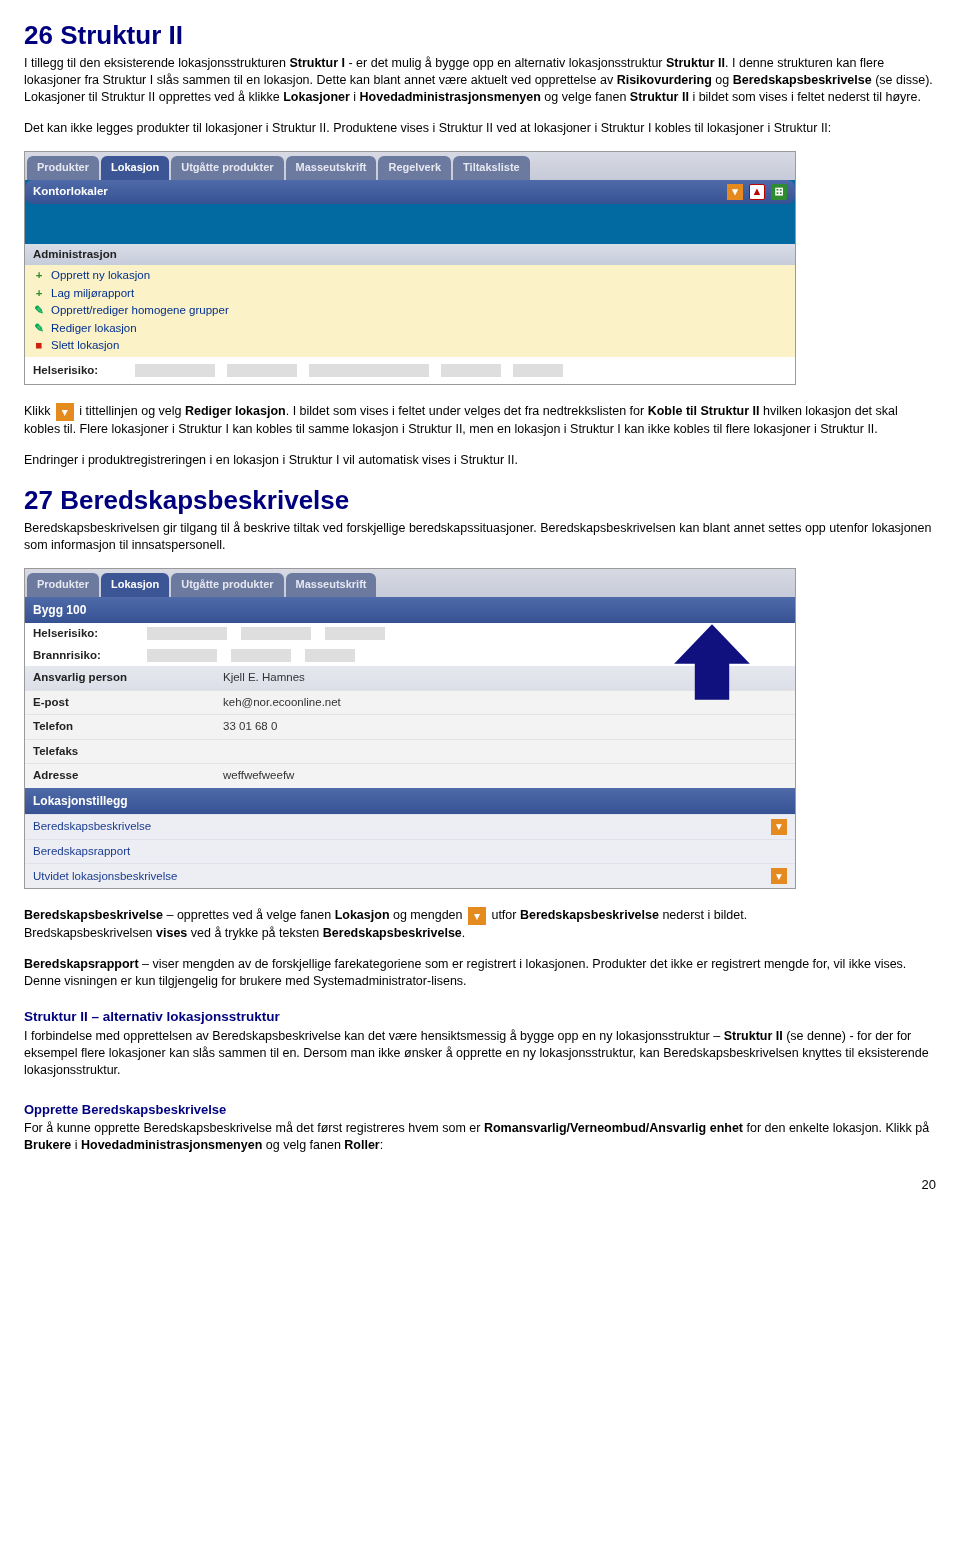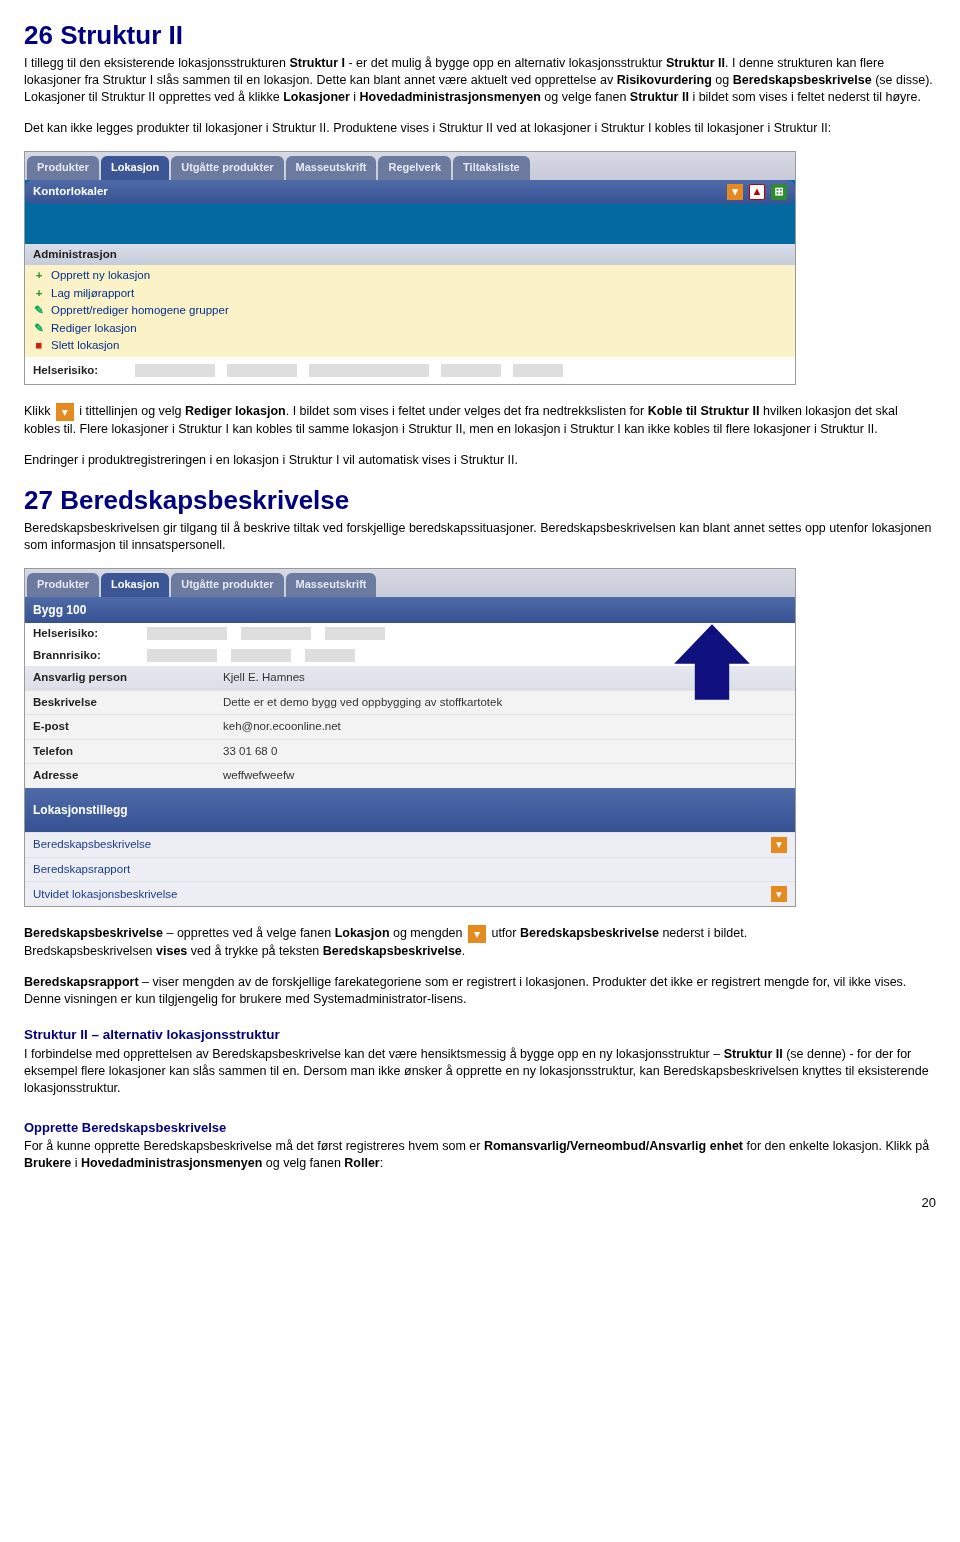--- a/index.html
+++ b/index.html
@@ -113,21 +113,21 @@
   .info { background:#f3f3f3; }
   .info .row {
     display:flex; padding:4px 8px; gap:10px; align-items:center;
     border-top:1px solid #e3e3e3;
   }
   .info .row:first-child { border-top:none; background: linear-gradient(#e6e8ef,#dcdfe8); }
   .info .row .lbl { width:180px; font-weight:bold; color:#222; }
   .info .row .val { color:#333; }
   .sect {
     background: linear-gradient(#4f6aa8,#365293);
-    color:#fff; font-weight:bold; padding:14px 8px;
+    color:#fff; font-weight:bold; padding:5px 8px;
     font-size:12px;
   }
   .linkrow {
     display:flex; justify-content:space-between; align-items:center;
     padding:4px 8px; background:#eceef3; border-top:1px solid #dfe2ea;
     color:#1a3b8f; cursor:pointer;
   }
   .dd { width:16px; height:16px; display:inline-flex; align-items:center; justify-content:center; background:#e58a1f; color:#fff; }
 
   .subhead { font-weight:bold; color:#00007f; font-size:13.5px; margin:18px 0 2px 0;}
@@ -229,30 +229,30 @@
         </svg>
     </div>
   </div>
 
   <div class="info">
     <div class="row">
         <span class="lbl">Ansvarlig person</span>
         <span class="val">Kjell E. Hamnes</span>
       </div>
     <div class="row">
-        <span class="lbl">Beskrivelse</span>
-        <span class="val">Dette er et demo bygg ved oppbygging av stoffkartotek</span>
-      </div>
-    <div class="row">
         <span class="lbl">E-post</span>
         <span class="val">keh@nor.ecoonline.net</span>
       </div>
     <div class="row">
         <span class="lbl">Telefon</span>
         <span class="val">33 01 68 0</span>
+      </div>
+    <div class="row">
+        <span class="lbl">Telefaks</span>
+        <span class="val"></span>
       </div>
     <div class="row">
         <span class="lbl">Adresse</span>
         <span class="val">weffwefweefw</span>
       </div>
   </div>
 
   <div class="sect">Lokasjonstillegg</div>
   <div class="linkrow">
     <span>Beredskapsbeskrivelse</span>

